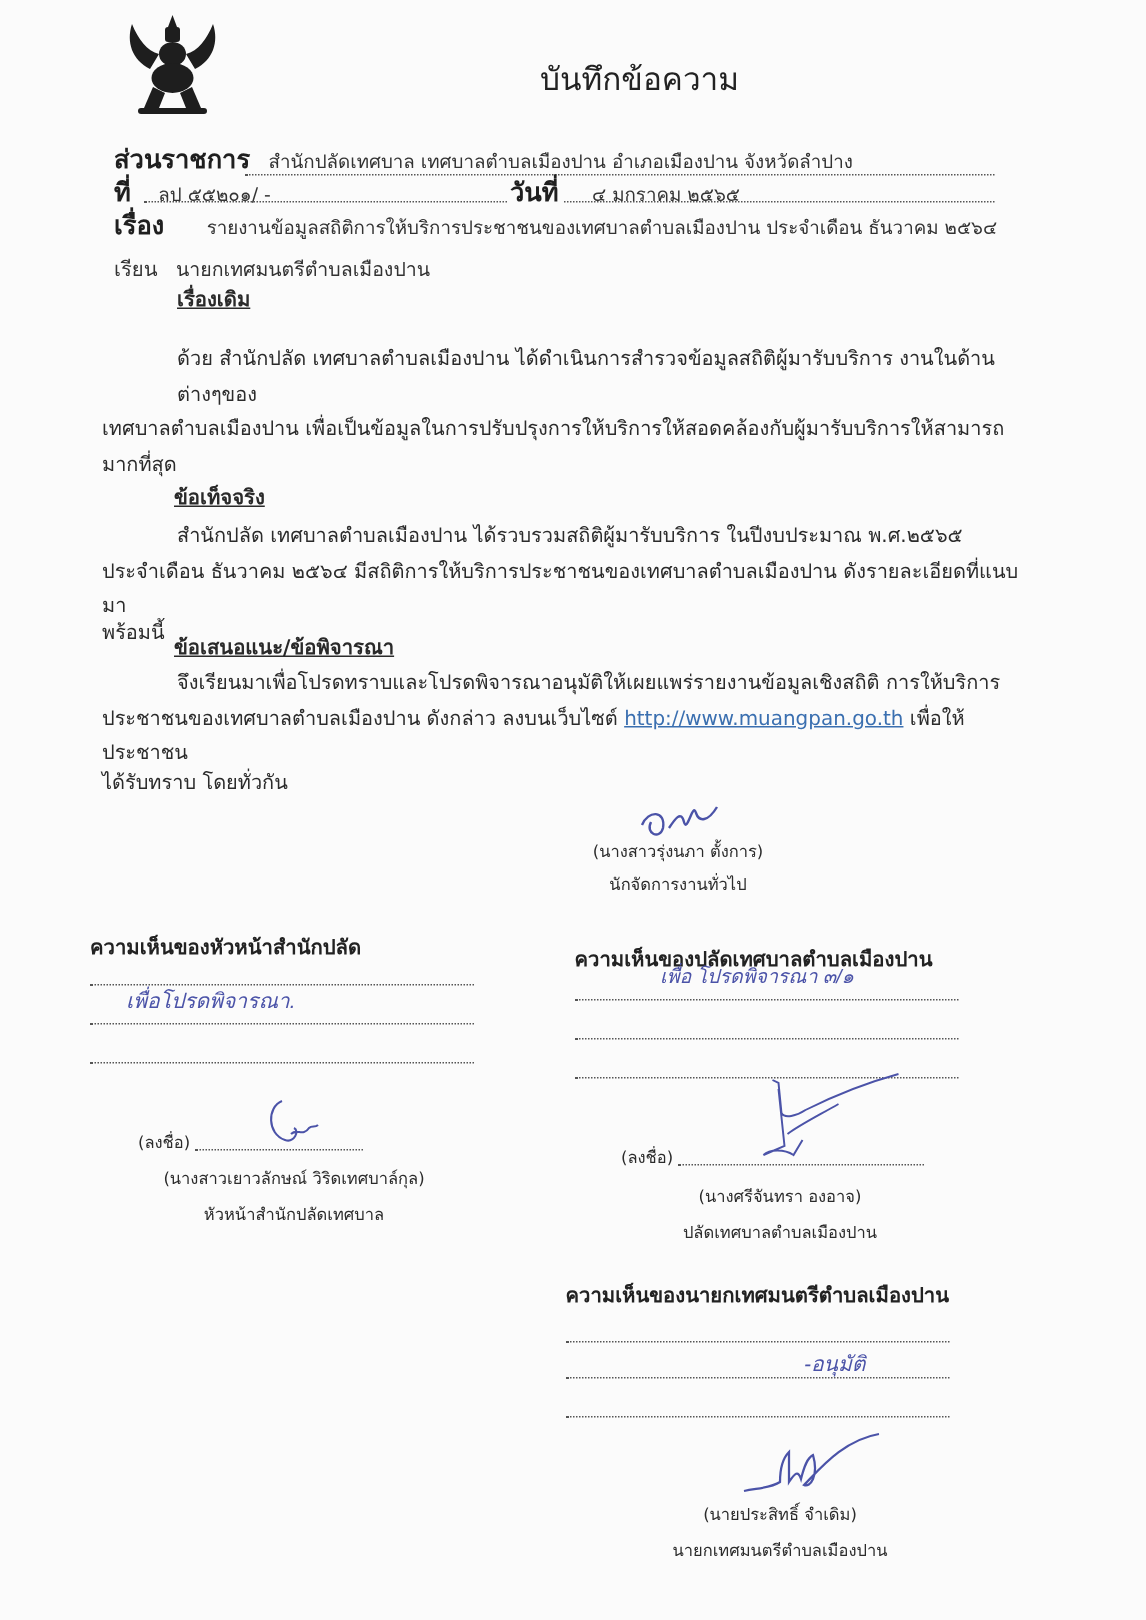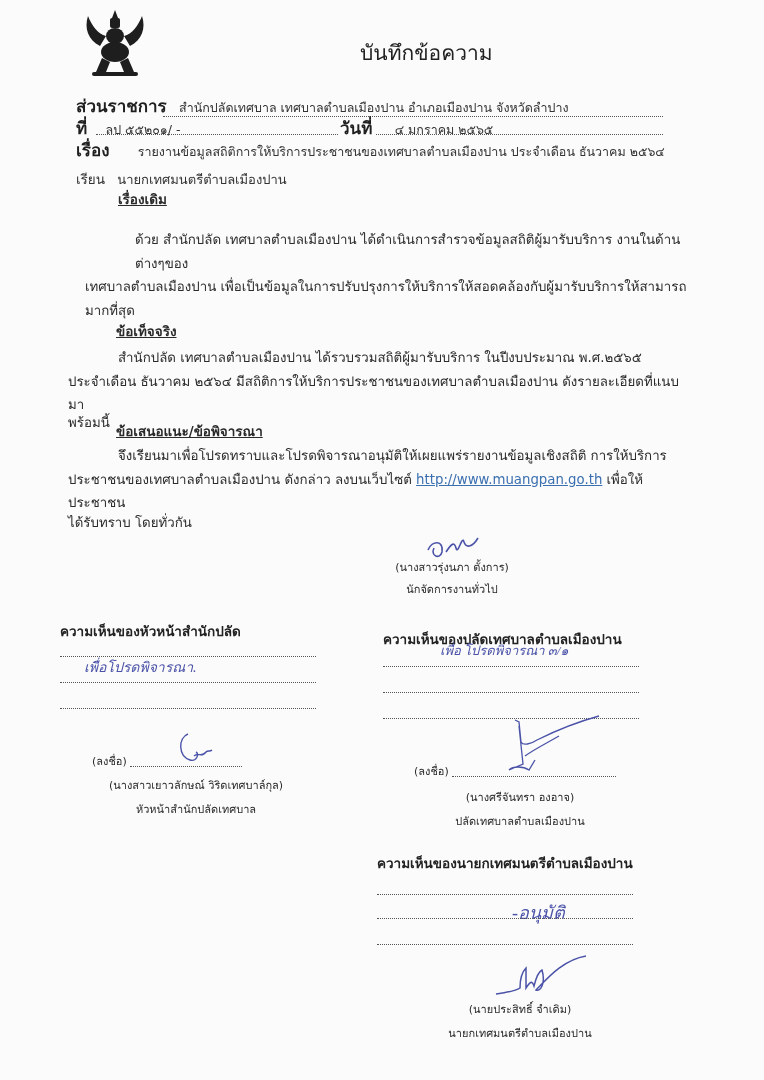--- a/index.html
+++ b/index.html
@@ -16,21 +16,21 @@
   .hdr { font-size: 13.5px; }
   .lbl { font-weight: bold; font-size: 17px; color: #1f1f1f; }
   .val { font-size: 12.5px; color: #333; }
   .body-text { font-size: 13.3px; line-height: 23.5px; color: #2b2b2b; }
   .section-head { font-weight: bold; text-decoration: underline; font-size: 13.5px; }
   .link { color: #3a6fb0; text-decoration: underline; }
   .para { position: absolute; left: 68px; width: 612px; white-space: normal; text-align: left; }
   .sig-text { font-size: 11px; color: #2b2b2b; text-align: center; }
   .opinion-title { font-weight: bold; font-size: 13.5px; color: #222; }
   .line { position: absolute; height: 0; border-bottom: 1px dotted #555; }
-  .hand { position: absolute; font-family: Liberation Serif, serif; font-style: italic; color: #4b53a8; font-size: 14px; }
+  .hand { position: absolute; font-family: Liberation Sans, sans-serif; font-style: italic; color: #4b53a8; font-size: 14px; }
   svg.sig { position: absolute; overflow: visible; }
 </style>
 </head>
 <body>
 
 <svg class="abs emblem" viewBox="0 0 66 76">
   <g fill="#1e1e1e">
     <path d="M33 4 l3 8 h-6z"></path>
     <rect x="28" y="12" width="10" height="10" rx="2"></rect>
     <ellipse cx="33" cy="30" rx="9" ry="8"></ellipse>
@@ -66,21 +66,21 @@
   <span class="lbl">เรื่อง</span>
   <span class="val" style="margin-left:24px;">รายงานข้อมูลสถิติการให้บริการประชาชนของเทศบาลตำบลเมืองปาน ประจำเดือน ธันวาคม ๒๕๖๔</span>
 </div>
 
 <div class="abs hdr" style="left:76px; top:168px;">
   <span class="val" style="font-size:13.5px;">เรียน</span>
   <span class="val" style="margin-left:8px; font-size:13px;">นายกเทศมนตรีตำบลเมืองปาน</span>
 </div>
 
 <div class="abs section-head" style="left:118px; top:188px;">เรื่องเดิม</div>
-<div class="para body-text" style="top:228px;margin-left:17px;">
+<div class="para body-text" style="top:228px;">
   <div style="padding-left:50px;">ด้วย สำนักปลัด เทศบาลตำบลเมืองปาน ได้ดำเนินการสำรวจข้อมูลสถิติผู้มารับบริการ งานในด้านต่างๆของ</div>
   <div>เทศบาลตำบลเมืองปาน เพื่อเป็นข้อมูลในการปรับปรุงการให้บริการให้สอดคล้องกับผู้มารับบริการให้สามารถ</div>
   <div>มากที่สุด</div>
 </div>
 
 <div class="abs section-head" style="left:116px; top:320px;">ข้อเท็จจริง</div>
 <div class="para body-text" style="top:346px;">
   <div style="padding-left:50px;">สำนักปลัด เทศบาลตำบลเมืองปาน ได้รวบรวมสถิติผู้มารับบริการ ในปีงบประมาณ พ.ศ.๒๕๖๕</div>
   <div>ประจำเดือน ธันวาคม ๒๕๖๔ มีสถิติการให้บริการประชาชนของเทศบาลตำบลเมืองปาน ดังรายละเอียดที่แนบมา</div>
   <div style="margin-top:-6px;">พร้อมนี้</div>
@@ -126,20 +126,20 @@
 </svg>
 <div class="abs sig-text" style="left:414px; top:762px;">
   <span>(ลงชื่อ)</span>
 </div>
 <div class="line" style="left:452px; top:776px; width:164px;"></div>
 <div class="abs sig-text" style="left:430px; top:788px; width:180px;">(นางศรีจันทรา องอาจ)</div>
 <div class="abs sig-text" style="left:430px; top:812px; width:180px;">ปลัดเทศบาลตำบลเมืองปาน</div>
 
 <div class="abs opinion-title" style="left:377px; top:852px;">ความเห็นของนายกเทศมนตรีตำบลเมืองปาน</div>
 <div class="line" style="left:377px; top:894px; width:256px;"></div>
-<div class="hand" style="left:512px; top:898px; font-size:18px;">-อนุมัติ</div>
+<div class="hand" style="left:536px; top:898px; font-size:14px;">-อนุมัติ</div>
 <div class="line" style="left:377px; top:918px; width:256px;"></div>
 <div class="line" style="left:377px; top:944px; width:256px;"></div>
 <svg class="sig" style="left:490px; top:950px;" width="110" height="50">
   <path d="M6 44 c10 -2 18 -2 24 -6 c0 -8 2 -16 6 -20 l0 20 c4 -6 6 -8 8 -2 c2 -8 4 -14 8 -16 c4 14 -2 22 -6 20 c10 -10 26 -30 50 -34" fill="none" stroke="#4b53a8" stroke-width="1.5"></path>
 </svg>
 <div class="abs sig-text" style="left:440px; top:1000px; width:160px;">(นายประสิทธิ์  จำเดิม)</div>
 <div class="abs sig-text" style="left:420px; top:1024px; width:200px;">นายกเทศมนตรีตำบลเมืองปาน</div>
 
 </body></html>

